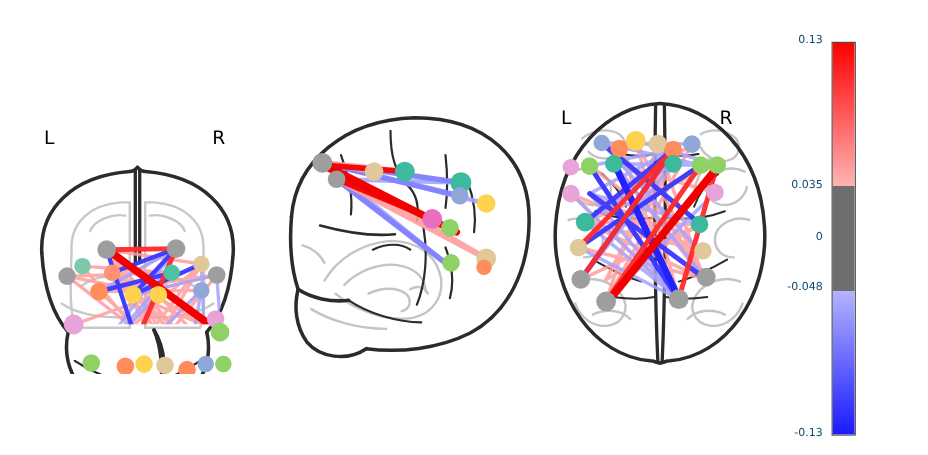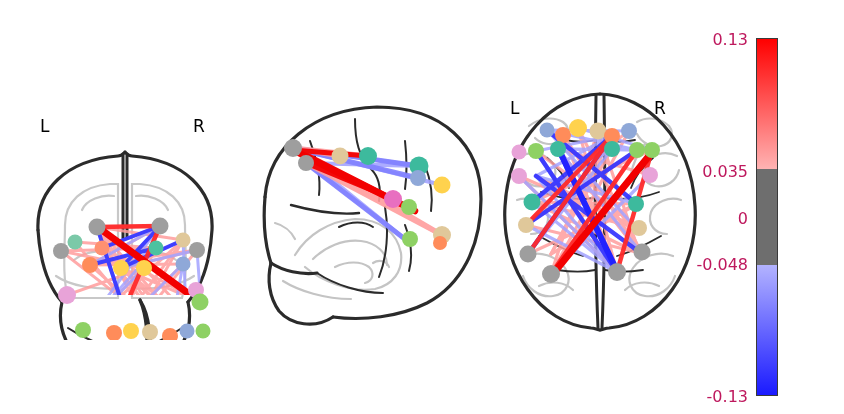--- a/index.html
+++ b/index.html
@@ -47,22 +47,22 @@
     top: 8px;
     width: 22px;
     height: 358px;
     border: 1.4px solid #3a3a3a;
     box-sizing: border-box;
   }
   .cb-tick {
     position: absolute;
     right: 96px;
     font-family: "DejaVu Sans", sans-serif;
-    font-size: 16px;
-    color: #be185d;
+    font-size: 10px;
+    color: #0c4a6e;
     white-space: nowrap;
     text-align: right;
     line-height: 1;
   }
 </style>
 </head>
 <body>
 
 <div id="figure">
 

